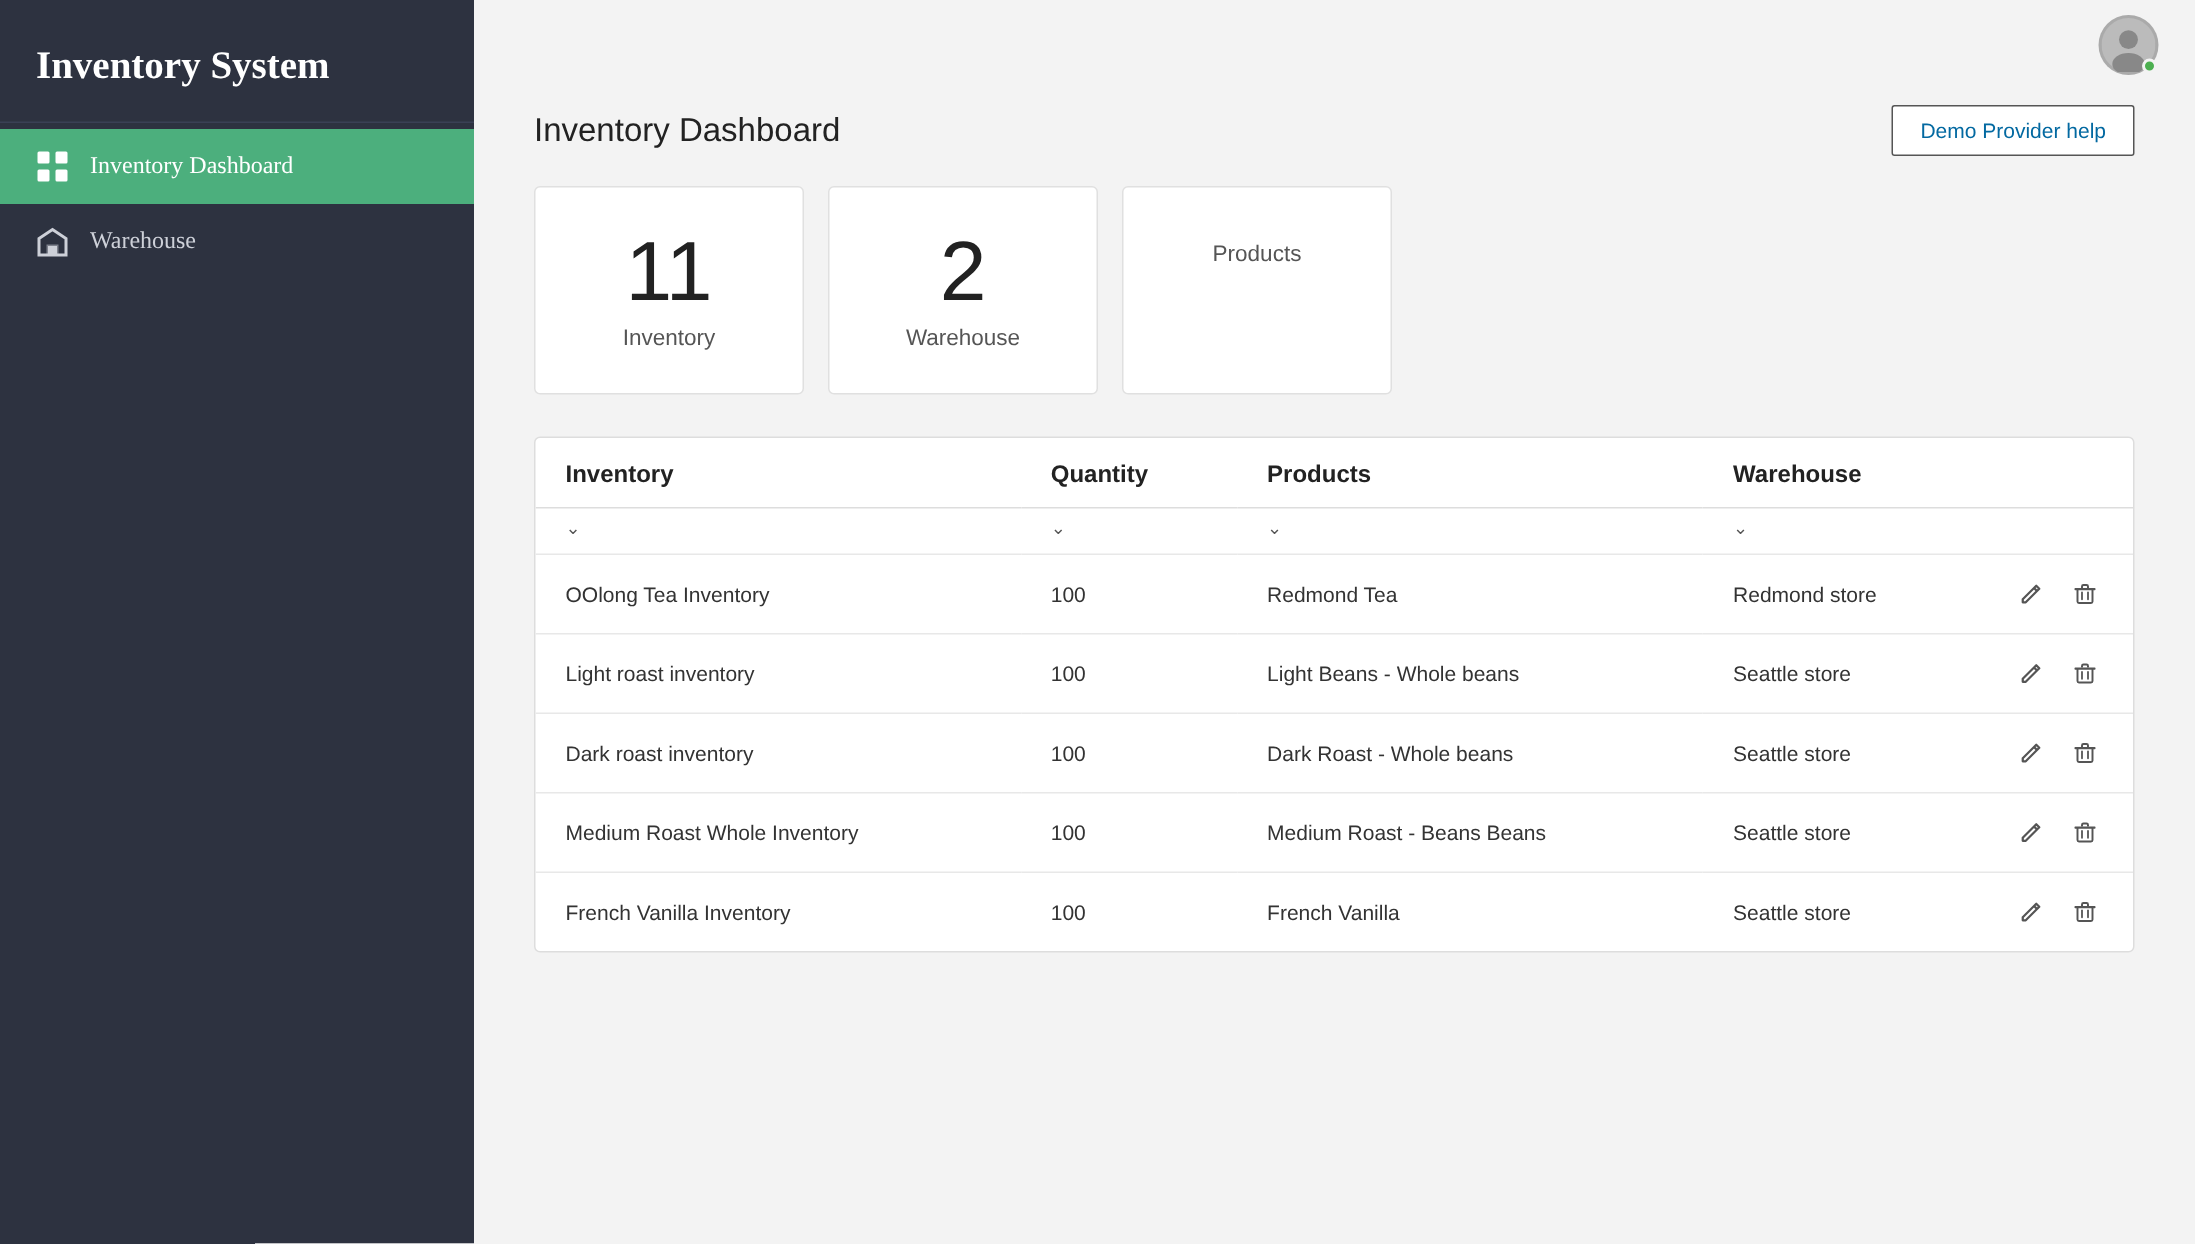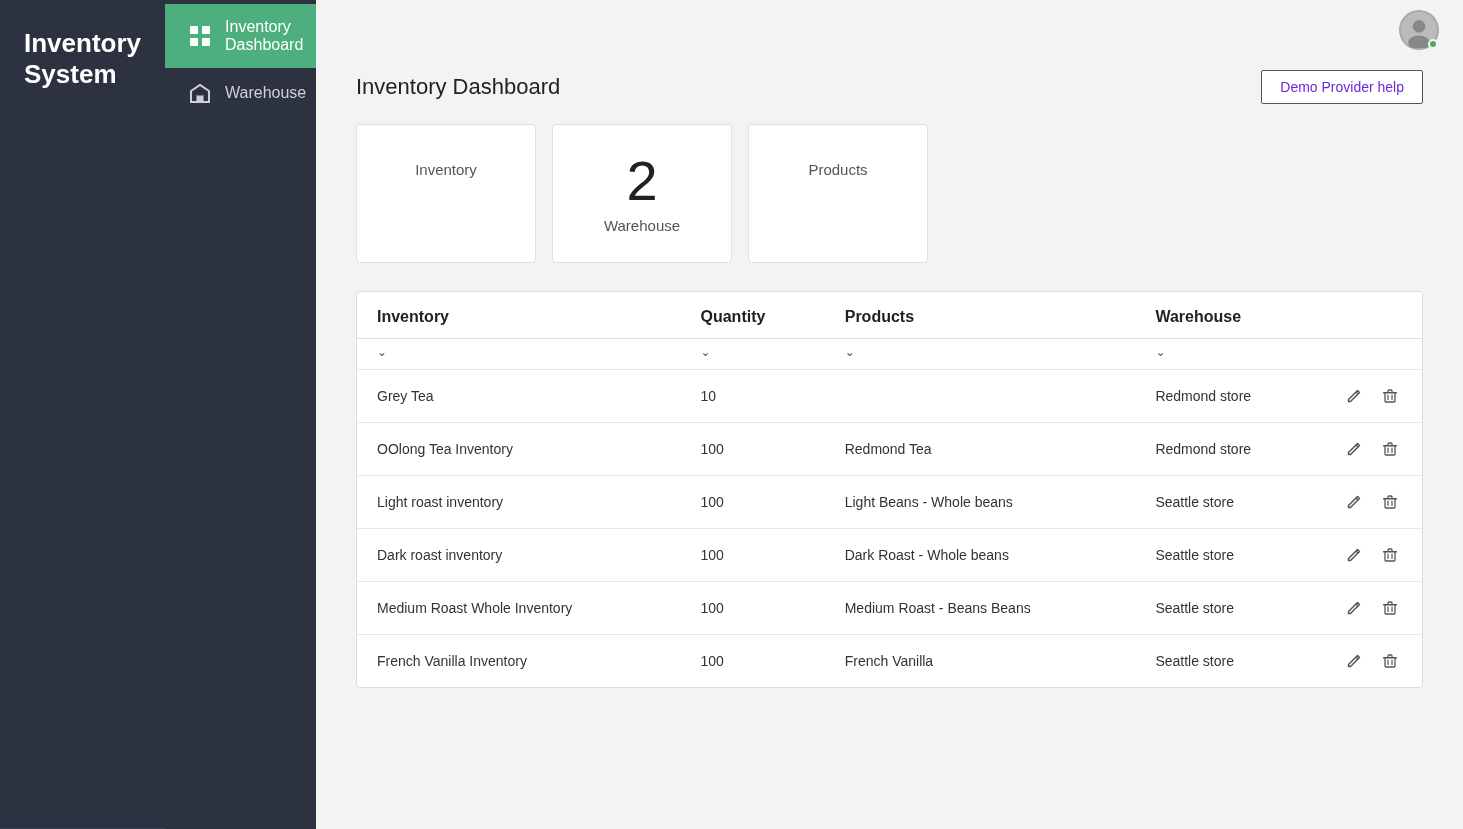--- a/index.html
+++ b/index.html
@@ -16,22 +16,23 @@
       overflow: hidden;
     }
 
     
     #sidebar {
       width: 316px;
       min-width: 316px;
       background: #2d3240;
       color: #fff;
       display: flex;
-      flex-direction: row;
+      flex-direction: column;
       height: 100%;
+      font-family: Liberation Serif, serif;
     }
 
     #app-title {
       padding: 28px 24px 22px 24px;
       font-size: 26px;
       font-weight: 700;
       color: #ffffff;
       border-bottom: 1px solid #3a4055;
       line-height: 1.2;
     }
@@ -130,21 +131,21 @@
       font-weight: 400;
       color: #222;
     }
 
     #demo-help-btn {
       padding: 8px 18px;
       border: 1.5px solid #555;
       background: #fff;
       font-size: 14px;
       cursor: pointer;
-      color: #6d28d9;
+      color: #0369a1;
       border-radius: 2px;
     }
 
     
     #stat-cards {
       display: flex;
       gap: 16px;
       margin-bottom: 28px;
     }
 
@@ -291,20 +292,21 @@
   </div>
 
   <div id="content">
     <div id="page-header">
       <h1 id="page-title-text">Inventory Dashboard</h1>
       <button id="demo-help-btn">Demo Provider help</button>
     </div>
 
     <div id="stat-cards">
     <div class="stat-card">
+          <div class="stat-card-number">11</div>
           <div class="stat-card-label">Inventory</div>
         </div>
         <div class="stat-card">
           <div class="stat-card-number">2</div>
           <div class="stat-card-label">Warehouse</div>
         </div>
         <div class="stat-card">
           <div class="stat-card-label">Products</div>
         </div>
       </div>
@@ -331,45 +333,20 @@
                 </span></td>
               <td><span class="filter-dropdown">
                   <span class="chevron">⌄</span>
                 </span></td>
               <td><span class="filter-dropdown">
                   <span class="chevron">⌄</span>
                 </span></td>
               <td></td>
             </tr>
             <tr>
-              <td>Grey Tea</td>
-              <td>10</td>
-              <td></td>
-              <td>Redmond store</td>
-              <td>
-      <div class="action-cell">
-        <button class="action-btn" title="Edit">
-          <svg width="16" height="16" viewBox="0 0 16 16" fill="none" xmlns="http://www.w3.org/2000/svg">
-            <path d="M11.5 2.5l2 2-9 9H2.5v-2l9-9z" stroke="#555" stroke-width="1.5" fill="none" stroke-linejoin="round"></path>
-            <path d="M10 4l2 2" stroke="#555" stroke-width="1.5" fill="none"></path>
-          </svg>
-        </button>
-        <button class="action-btn" title="Delete">
-          <svg width="16" height="16" viewBox="0 0 16 16" fill="none" xmlns="http://www.w3.org/2000/svg">
-            <rect x="1" y="4" width="14" height="1.5" rx="0.5" fill="#555"></rect>
-            <path d="M3 4.5V13a1 1 0 001 1h8a1 1 0 001-1V4.5" stroke="#555" stroke-width="1.3" fill="none"></path>
-            <path d="M6 4V3a1 1 0 011-1h2a1 1 0 011 1v1" stroke="#555" stroke-width="1.3" fill="none"></path>
-            <line x1="6" y1="7" x2="6" y2="11.5" stroke="#555" stroke-width="1.2" stroke-linecap="round"></line>
-            <line x1="10" y1="7" x2="10" y2="11.5" stroke="#555" stroke-width="1.2" stroke-linecap="round"></line>
-          </svg>
-        </button>
-      </div>
-    </td>
-            </tr>
-            <tr>
               <td>OOlong Tea Inventory</td>
               <td>100</td>
               <td>Redmond Tea</td>
               <td>Redmond store</td>
               <td>
       <div class="action-cell">
         <button class="action-btn" title="Edit">
           <svg width="16" height="16" viewBox="0 0 16 16" fill="none" xmlns="http://www.w3.org/2000/svg">
             <path d="M11.5 2.5l2 2-9 9H2.5v-2l9-9z" stroke="#555" stroke-width="1.5" fill="none" stroke-linejoin="round"></path>
             <path d="M10 4l2 2" stroke="#555" stroke-width="1.5" fill="none"></path>

